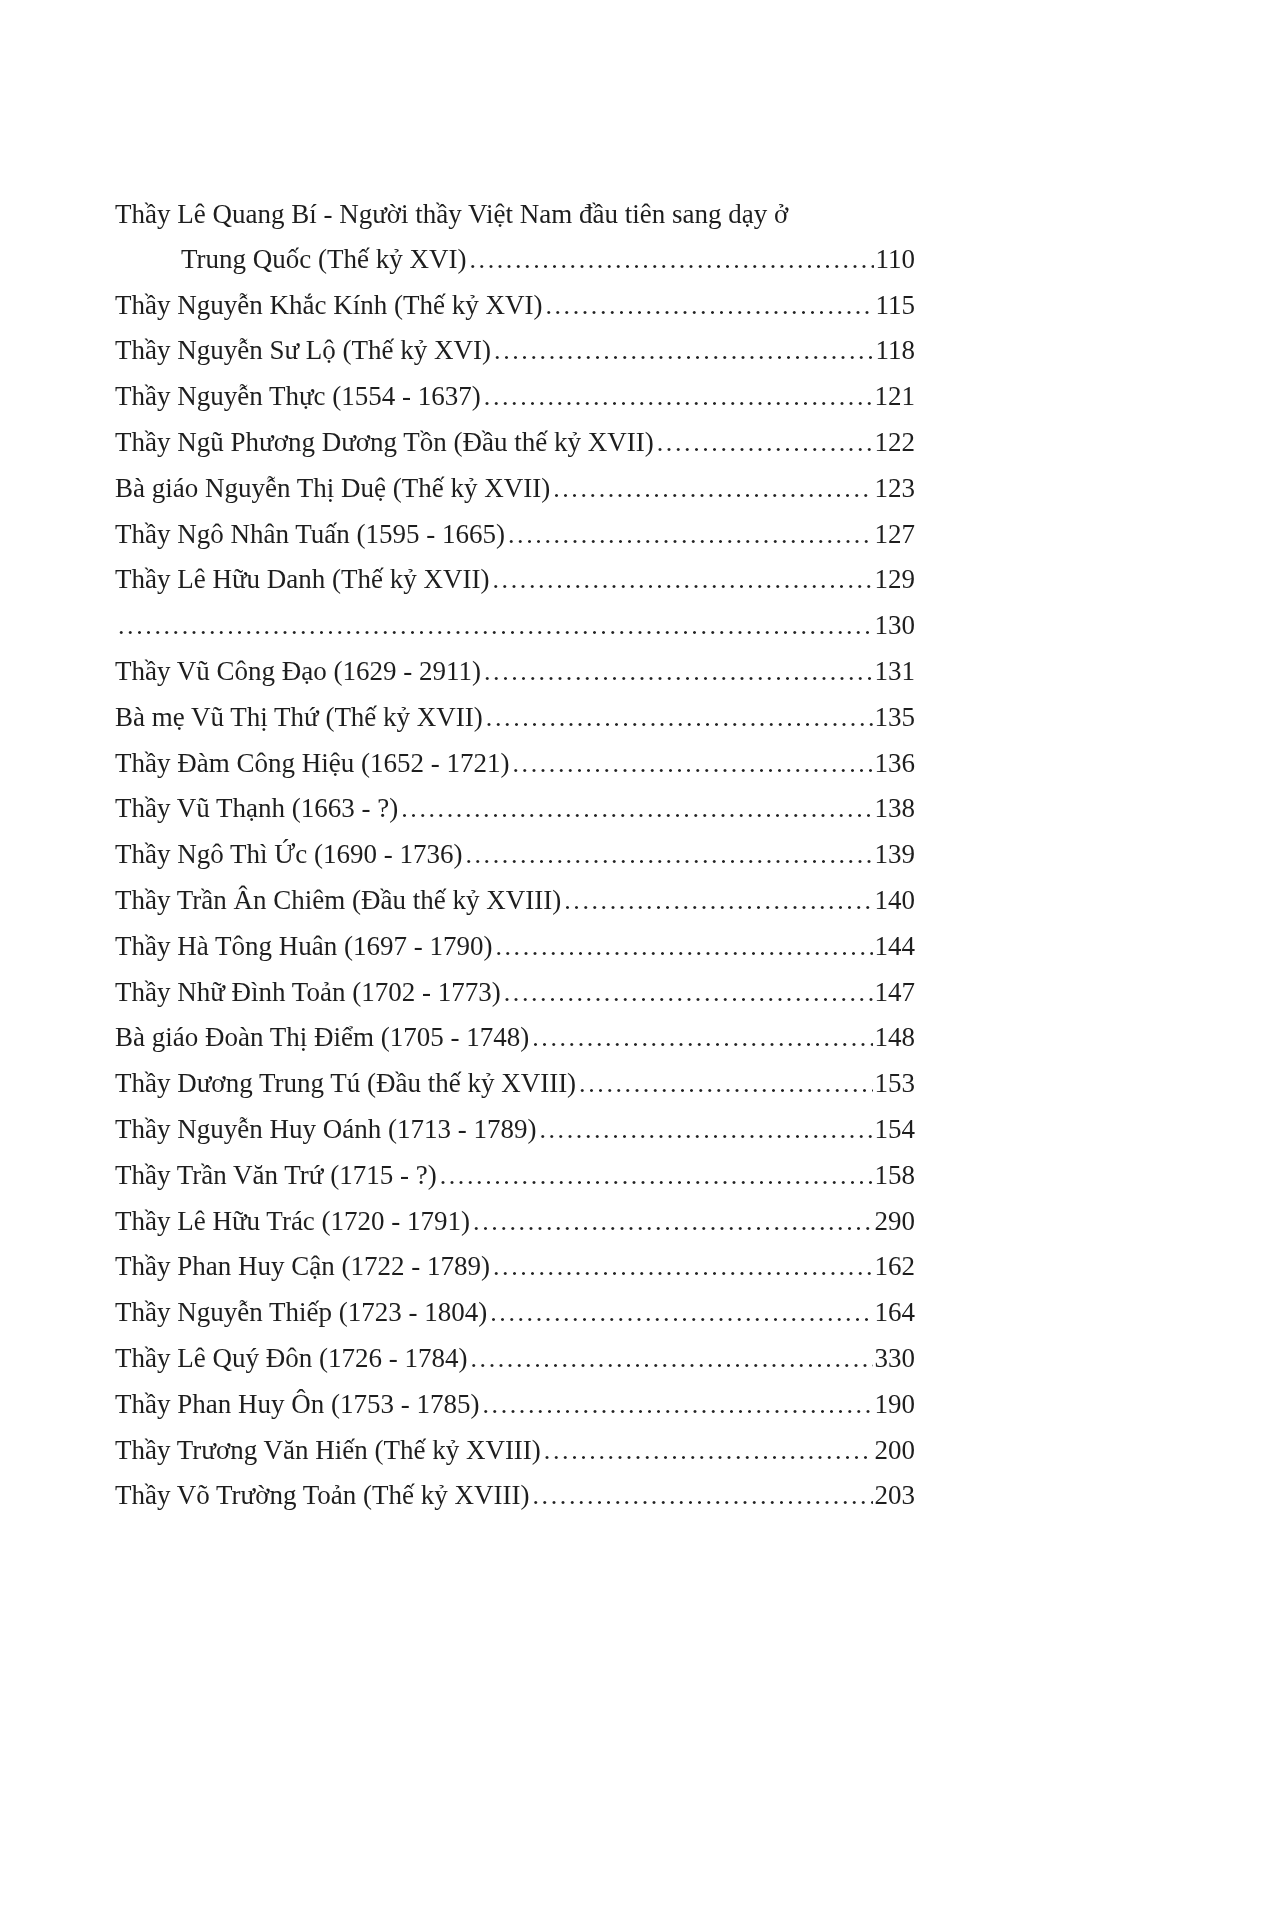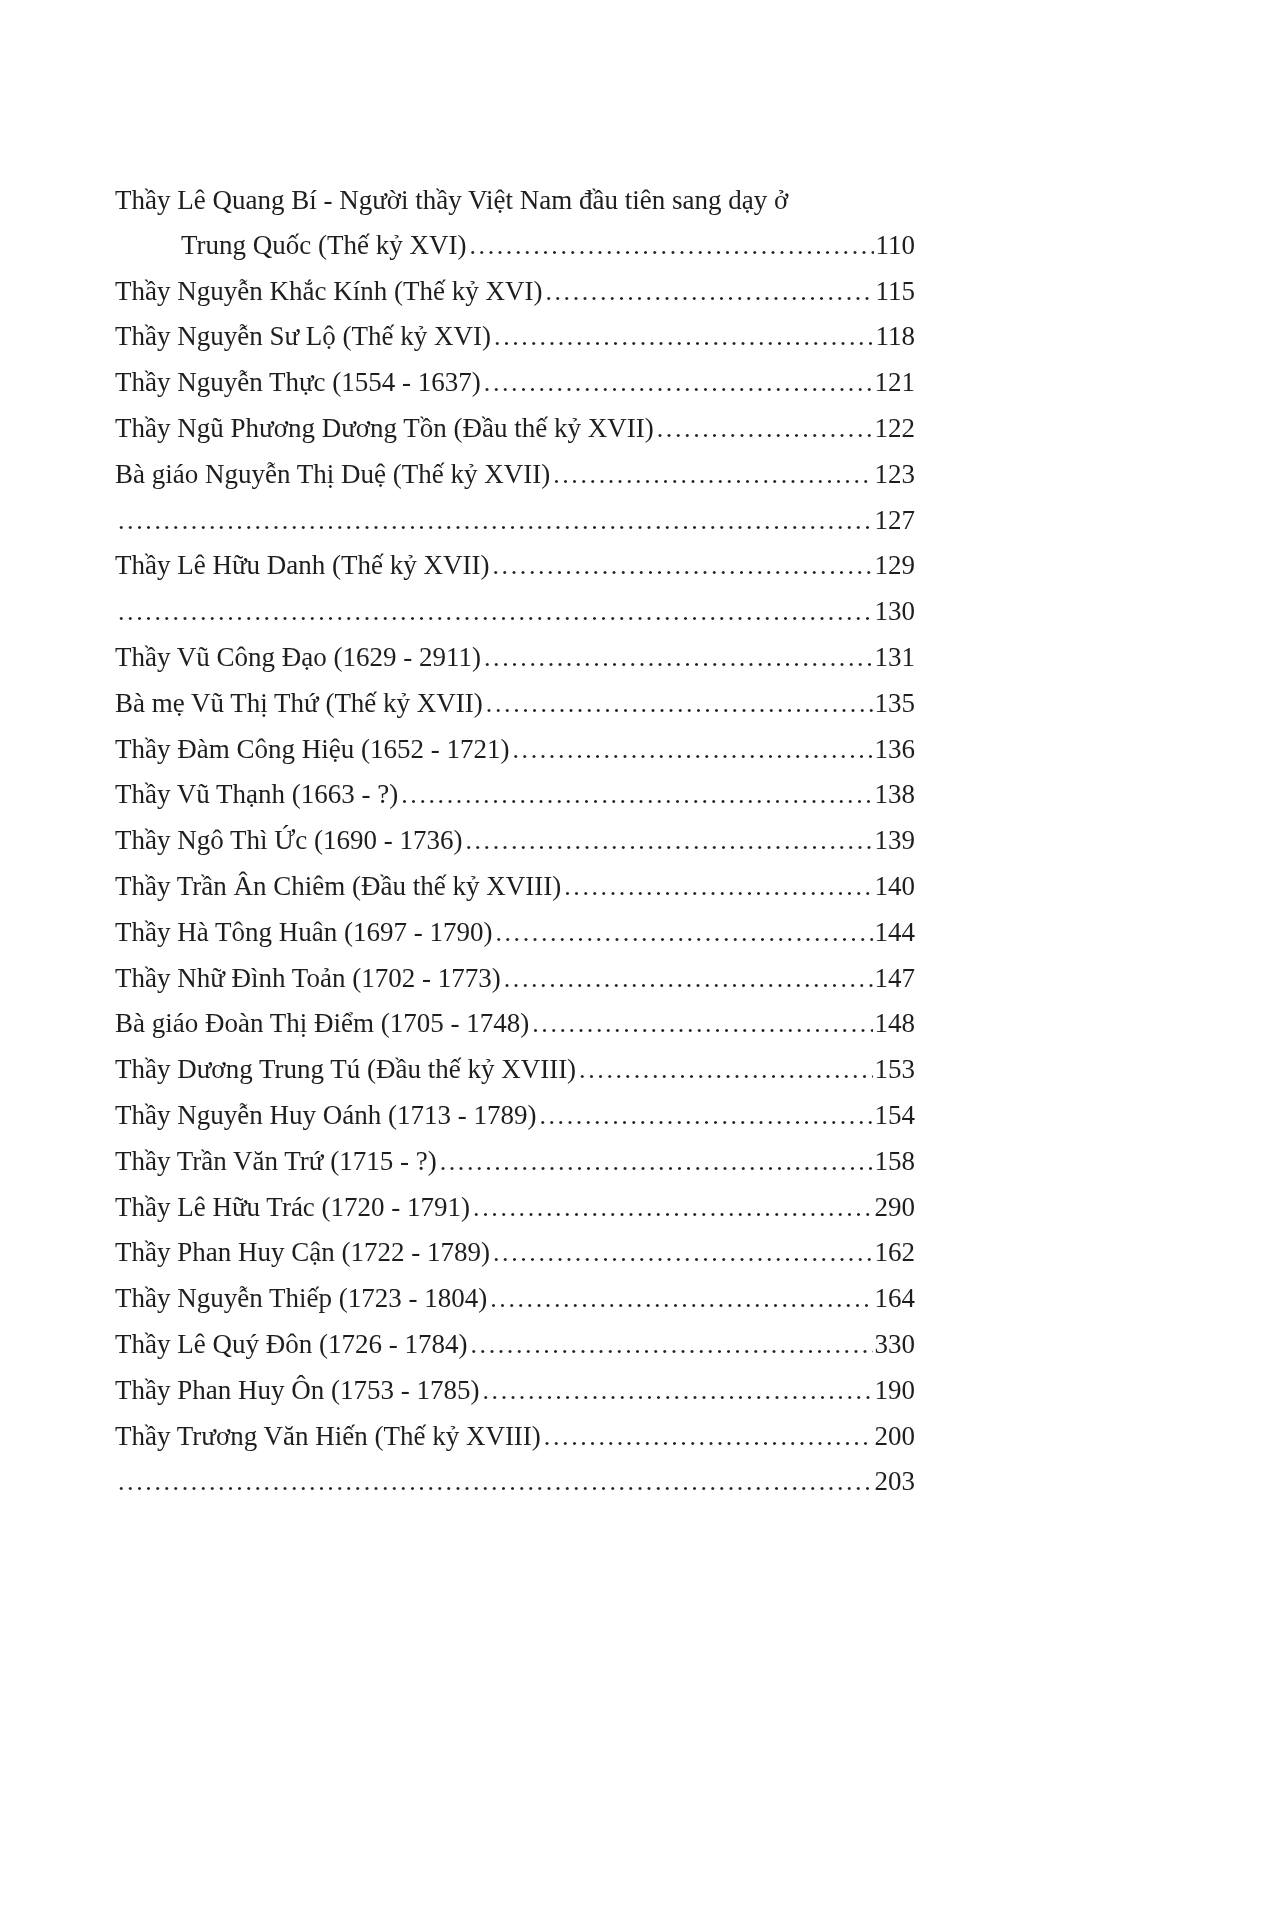--- a/index.html
+++ b/index.html
@@ -16,21 +16,21 @@
     position: relative;
     width: 1276px;
     height: 1922px;
     background: #ffffff;
     overflow: hidden;
   }
 
   .toc {
     position: absolute;
     left: 115px;
-    top: 178px;
+    top: 192px;
     width: 800px;
   }
 
   .toc-row {
     display: flex;
     align-items: baseline;
     font-size: 27px;
     line-height: 44.8px;
     white-space: nowrap;
   }
@@ -99,20 +99,21 @@
     <span class="entry-title">Thầy Ngũ Phương Dương Tồn (Đầu thế kỷ XVII)</span>
     <span class="dot-leader"></span>
     <span class="entry-page">122</span>
   </div>
       <div class="toc-row">
     <span class="entry-title">Bà giáo Nguyễn Thị Duệ (Thế kỷ XVII)</span>
     <span class="dot-leader"></span>
     <span class="entry-page">123</span>
   </div>
       <div class="toc-row">
+    <span class="entry-title">Thầy Ngô Nhân Tuấn (1595 - 1665)</span>
     <span class="dot-leader"></span>
     <span class="entry-page">127</span>
   </div>
       <div class="toc-row">
     <span class="entry-title">Thầy Lê Hữu Danh (Thế kỷ XVII)</span>
     <span class="dot-leader"></span>
     <span class="entry-page">129</span>
   </div>
       <div class="toc-row">
     <span class="dot-leader"></span>
@@ -202,17 +203,18 @@
     <span class="entry-title">Thầy Phan Huy Ôn (1753 - 1785)</span>
     <span class="dot-leader"></span>
     <span class="entry-page">190</span>
   </div>
       <div class="toc-row">
     <span class="entry-title">Thầy Trương Văn Hiến (Thế kỷ XVIII)</span>
     <span class="dot-leader"></span>
     <span class="entry-page">200</span>
   </div>
       <div class="toc-row">
+    <span class="entry-title">Thầy Võ Trường Toản (Thế kỷ XVIII)</span>
     <span class="dot-leader"></span>
     <span class="entry-page">203</span>
   </div>
     </div>
 </div>
 
 </body></html>

